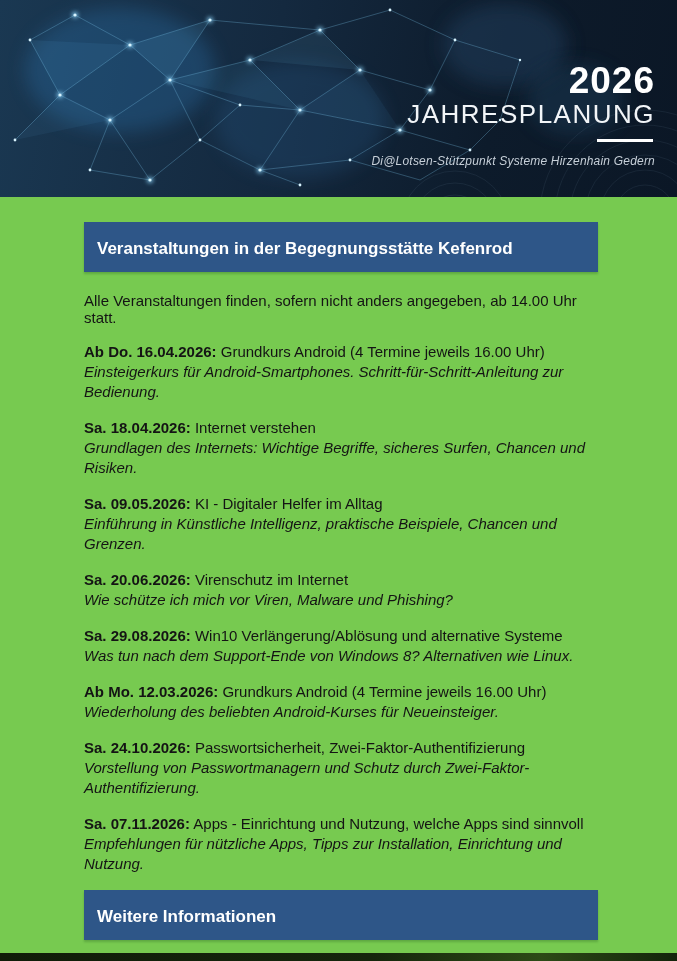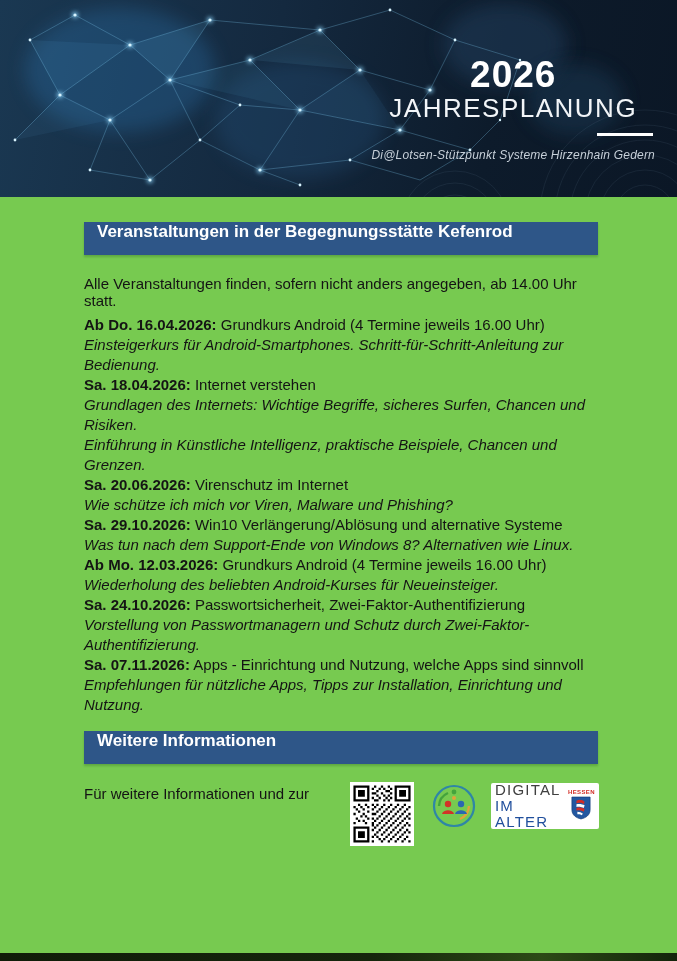--- a/index.html
+++ b/index.html
@@ -3,32 +3,32 @@
 <meta charset="utf-8">
 <style>
   html,body{margin:0;padding:0;background:#ffffff;}
   body{font-family:"Liberation Sans","DejaVu Sans",sans-serif;}
   .page{position:relative;width:677px;height:961px;background:#77ca50;overflow:hidden;}
 
   
   .hero{position:relative;width:677px;height:197px;overflow:hidden;
         background:linear-gradient(100deg,#1a3852 0%,#14293f 40%,#0d1b2b 72%,#0b1726 100%);}
   .hero svg.mesh{position:absolute;left:0;top:0;width:677px;height:197px;}
-  .hero-text{position:absolute;right:22px;top:56px;text-align:center;color:#ffffff;}
+  .hero-text{position:absolute;right:22px;top:62px;text-align:right;color:#ffffff;}
   .year{font-size:37px;font-weight:bold;letter-spacing:1px;line-height:1;}
   .hero-title{font-size:26px;font-weight:400;letter-spacing:1.5px;line-height:1.2;color:#f2f5f8;}
   .title-rule{width:56px;height:3px;background:#ffffff;margin:9px 2px 0 auto;}
   .hero-sub{font-style:italic;font-size:12px;color:#c6cfd8;margin-top:12px;letter-spacing:.2px;}
 
   
   .content{padding:25px 79px 0 84px;}
   .banner{background:#2e5688;color:#ffffff;font-weight:bold;font-size:17px;
-          padding:0 13px 13px;box-shadow:0 2px 2px rgba(25,70,25,.25);}
-  .intro{font-size:15px;margin:20px 0 6px;color:#141414;}
-  .event{margin-top:0;}
+          padding:17px 13px 13px;box-shadow:0 2px 2px rgba(25,70,25,.25);}
+  .intro{font-size:15px;margin:20px 0 0;color:#141414;}
+  .event{margin-top:16px;}
   .event p{margin:0;font-size:15px;line-height:20px;color:#141414;}
   .event .date{font-weight:bold;}
   .event .desc{font-style:italic;}
   .banner.second{margin-top:16px;}
 
   
   .footer-row{display:flex;align-items:flex-start;margin-top:17px;}
   .contact{flex:none;width:266px;font-size:15px;line-height:26px;color:#141414;}
   .qr-box{flex:none;margin-top:1px;}
   .club{flex:none;margin-left:11px;width:58px;text-align:center;}
@@ -155,31 +155,33 @@
       <p class="desc">Einsteigerkurs für Android-Smartphones. Schritt-für-Schritt-Anleitung zur Bedienung.</p>
     </div>
 
     <div class="event">
       <p><strong class="date">Sa. 18.04.2026:</strong>
          <span>Internet verstehen</span></p>
       <p class="desc">Grundlagen des Internets: Wichtige Begriffe, sicheres Surfen, Chancen und Risiken.</p>
     </div>
 
     <div class="event">
+      <p><strong class="date">Sa. 09.05.2026:</strong>
+         <span>KI - Digitaler Helfer im Alltag</span></p>
       <p class="desc">Einführung in Künstliche Intelligenz, praktische Beispiele, Chancen und Grenzen.</p>
     </div>
 
     <div class="event">
       <p><strong class="date">Sa. 20.06.2026:</strong>
          <span>Virenschutz im Internet</span></p>
       <p class="desc">Wie schütze ich mich vor Viren, Malware und Phishing?</p>
     </div>
 
     <div class="event">
-      <p><strong class="date">Sa. 29.10.2026:</strong>
+      <p><strong class="date">Sa. 29.08.2026:</strong>
          <span>Win10 Verlängerung/Ablösung und alternative Systeme</span></p>
       <p class="desc">Was tun nach dem Support-Ende von Windows 8? Alternativen wie Linux.</p>
     </div>
 
     <div class="event">
       <p><strong class="date">Ab Mo. 12.03.2026:</strong>
          <span>Grundkurs Android (4 Termine jeweils 16.00 Uhr)</span></p>
       <p class="desc">Wiederholung des beliebten Android-Kurses für Neueinsteiger.</p>
     </div>
 

